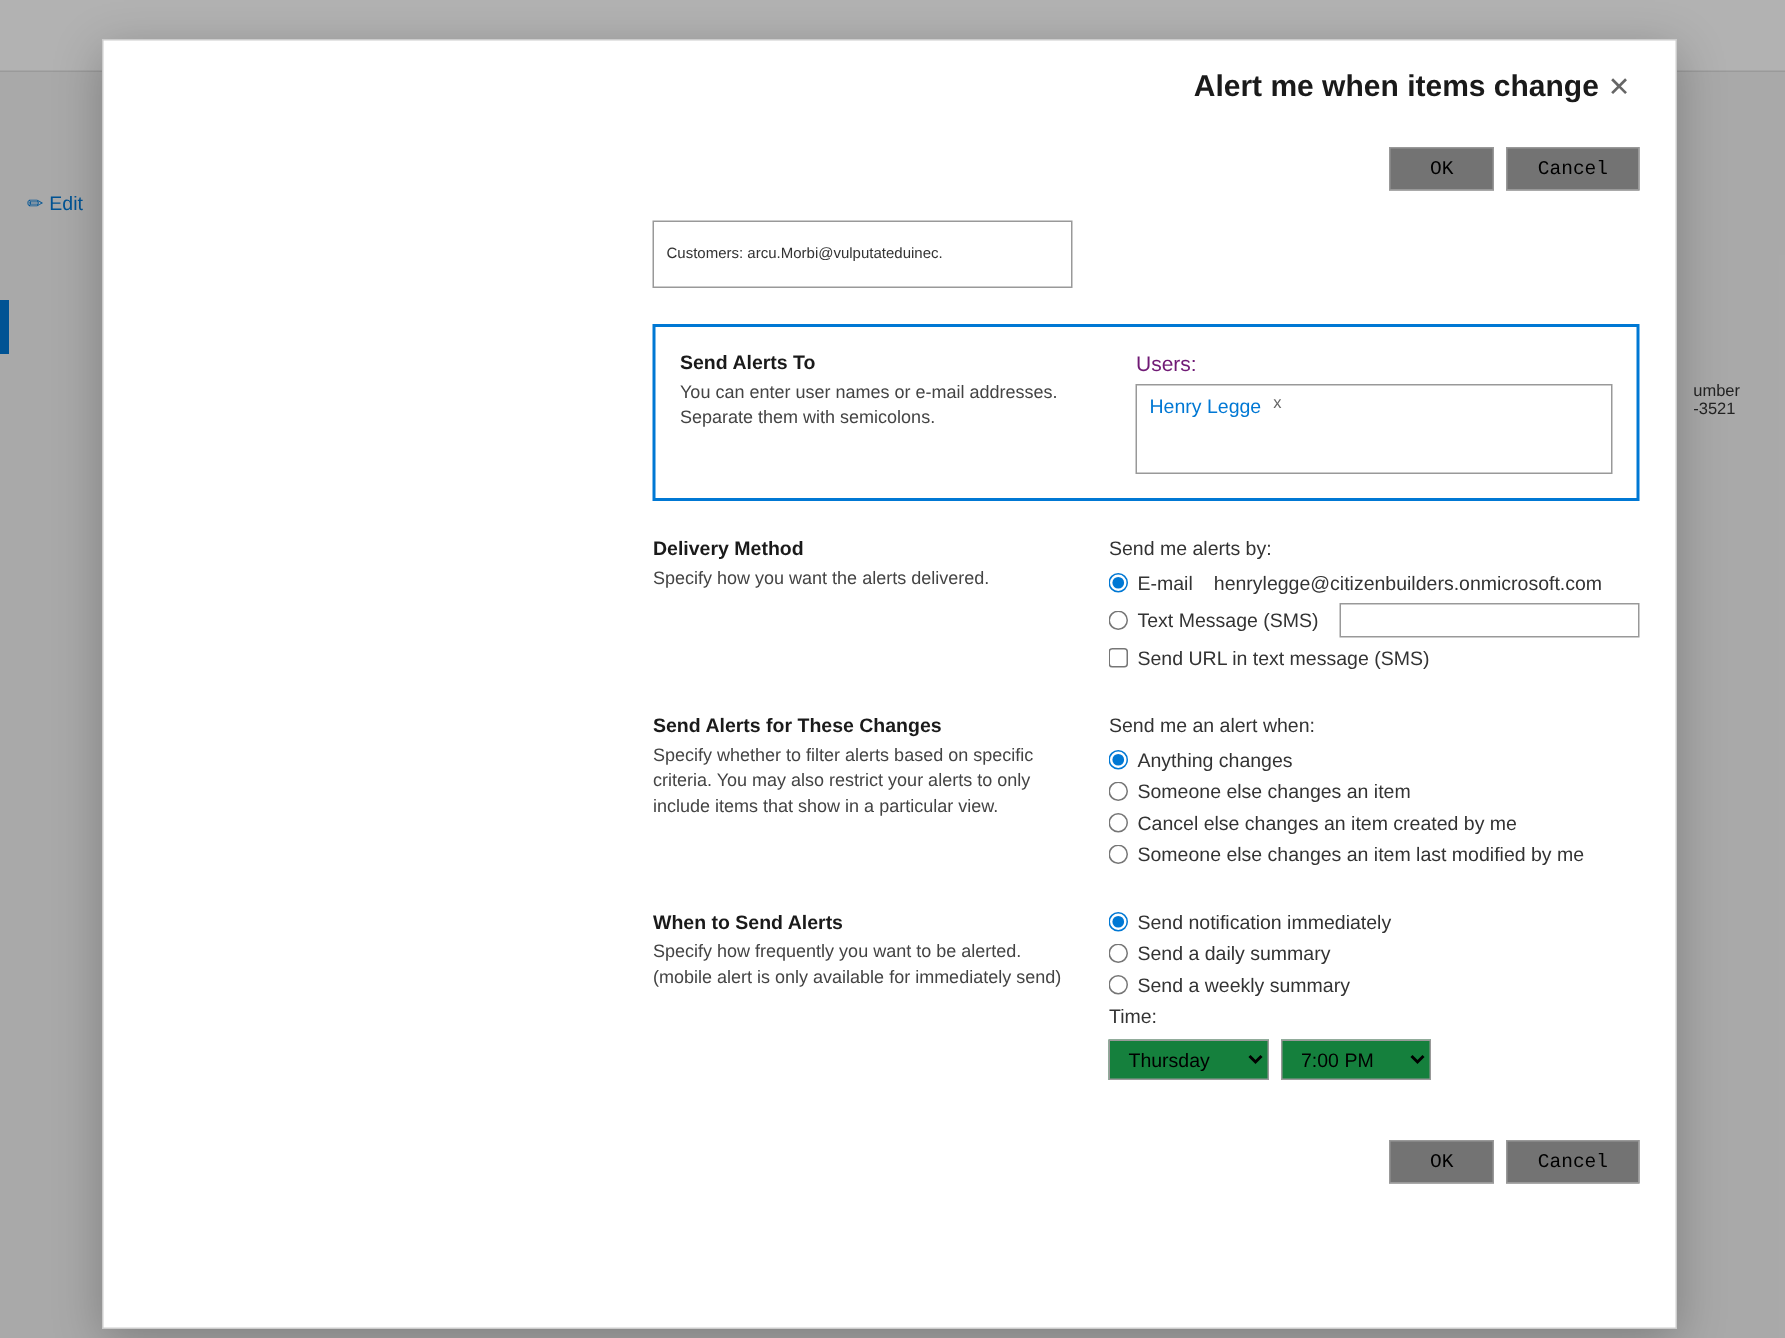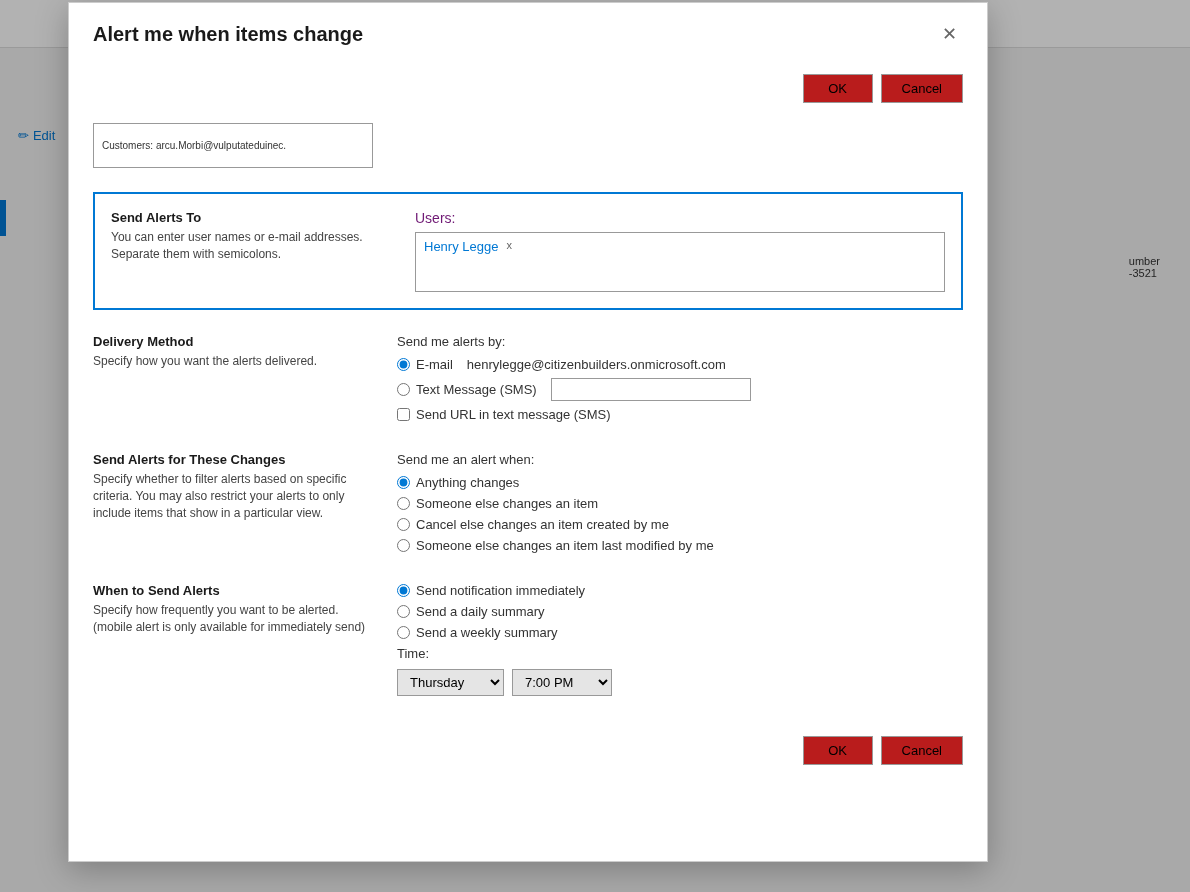--- a/index.html
+++ b/index.html
@@ -74,30 +74,31 @@
       position: absolute;
       top: 0; left: 0;
       width: 100%; height: 100%;
       background: rgba(0,0,0,0.3);
       z-index: 10;
     }
 
     
     .dialog {
       position: absolute;
-      top: 2px;
+      top: 26px;
       left: 68px;
-      width: 920px;
+      width: 1050px;
       height: 860px;
       background: #fff;
       border: 1px solid #ccc;
       box-shadow: 0 8px 30px rgba(0,0,0,0.25);
       z-index: 20;
       display: flex;
       flex-direction: column;
+      align-items: flex-end;
     }
 
     .dialog-header {
       padding: 20px 24px 12px 24px;
       border-bottom: none;
       display: flex;
       justify-content: space-between;
       align-items: flex-start;
       flex-shrink: 0;
     }
@@ -146,24 +147,25 @@
     .ok-cancel-row {
       display: flex;
       justify-content: flex-end;
       gap: 8px;
       margin-bottom: 20px;
     }
 
     .btn-ok, .btn-cancel {
       padding: 6px 20px;
       border: 1px solid #999;
-      background: #b91c1c;
+      background: #737373;
       cursor: pointer;
       font-size: 13px;
       min-width: 70px;
+      font-family: Liberation Mono, monospace;
     }
 
     
     .form-section {
       display: flex;
       gap: 24px;
       margin-bottom: 24px;
     }
 
     .section-label-col {
@@ -284,21 +286,21 @@
     .time-label {
       font-size: 13px;
       color: #333;
       margin-bottom: 6px;
     }
 
     .time-select {
       padding: 4px 8px;
       border: 1px solid #999;
       font-size: 13px;
-      background: #e5e5e5;
+      background: #15803d;
       cursor: pointer;
       min-width: 100px;
     }
 
     .bottom-buttons {
       display: flex;
       justify-content: flex-end;
       gap: 8px;
       padding-top: 16px;
     }

